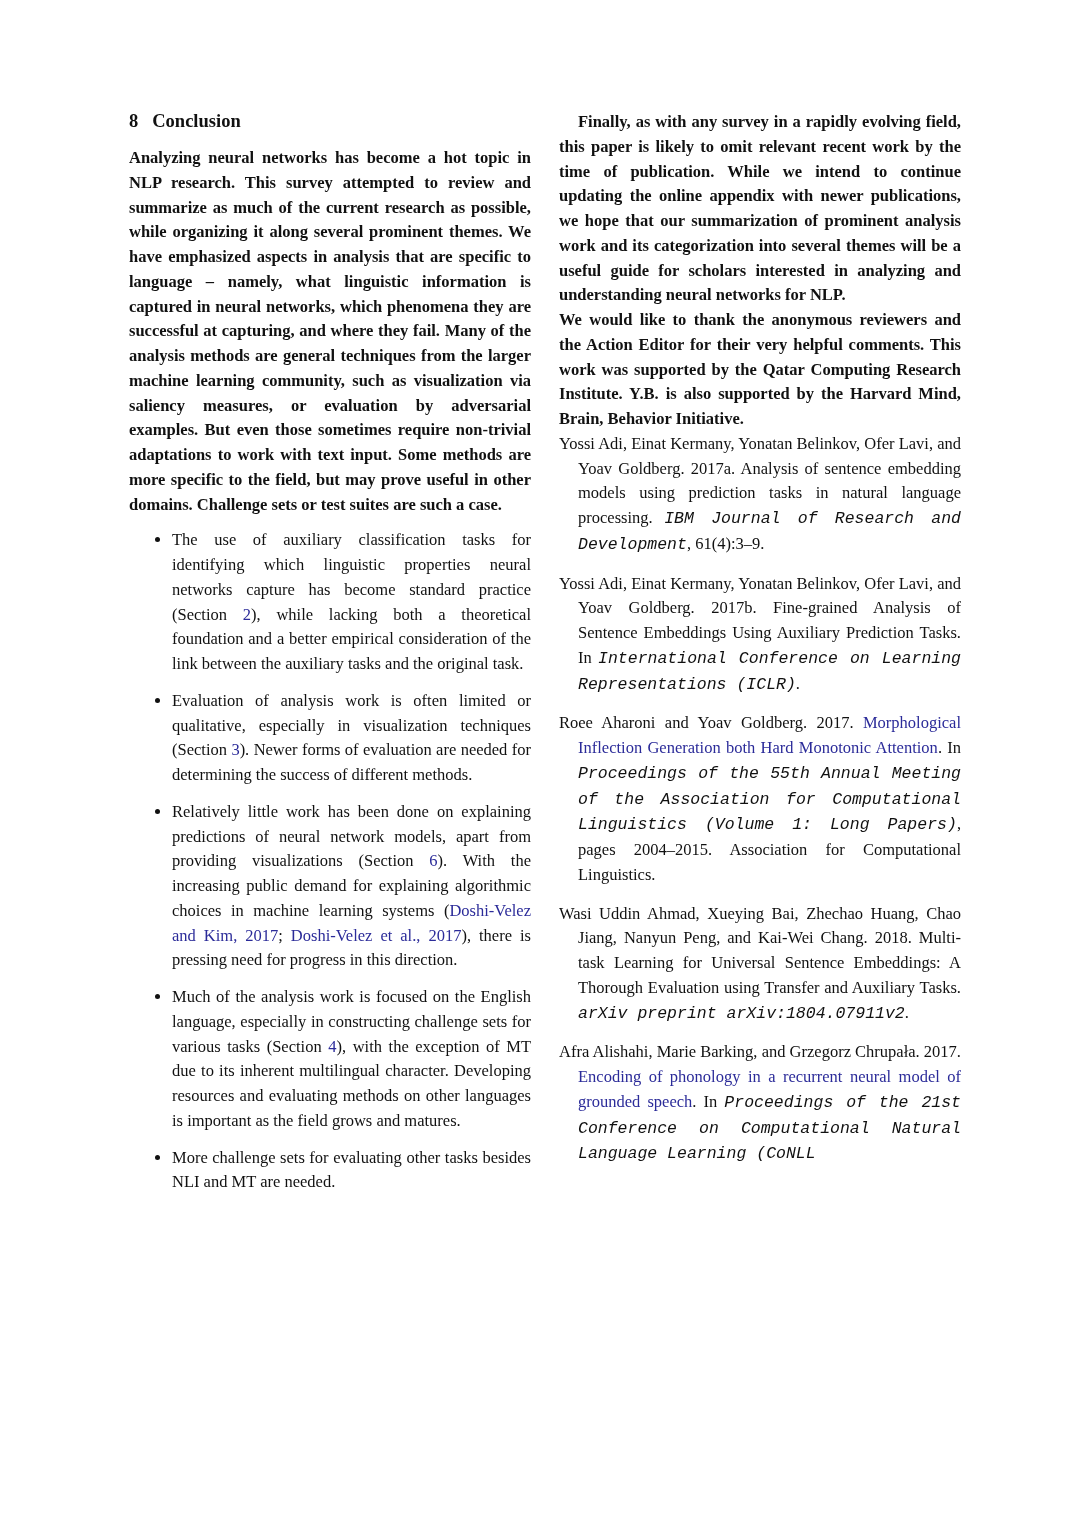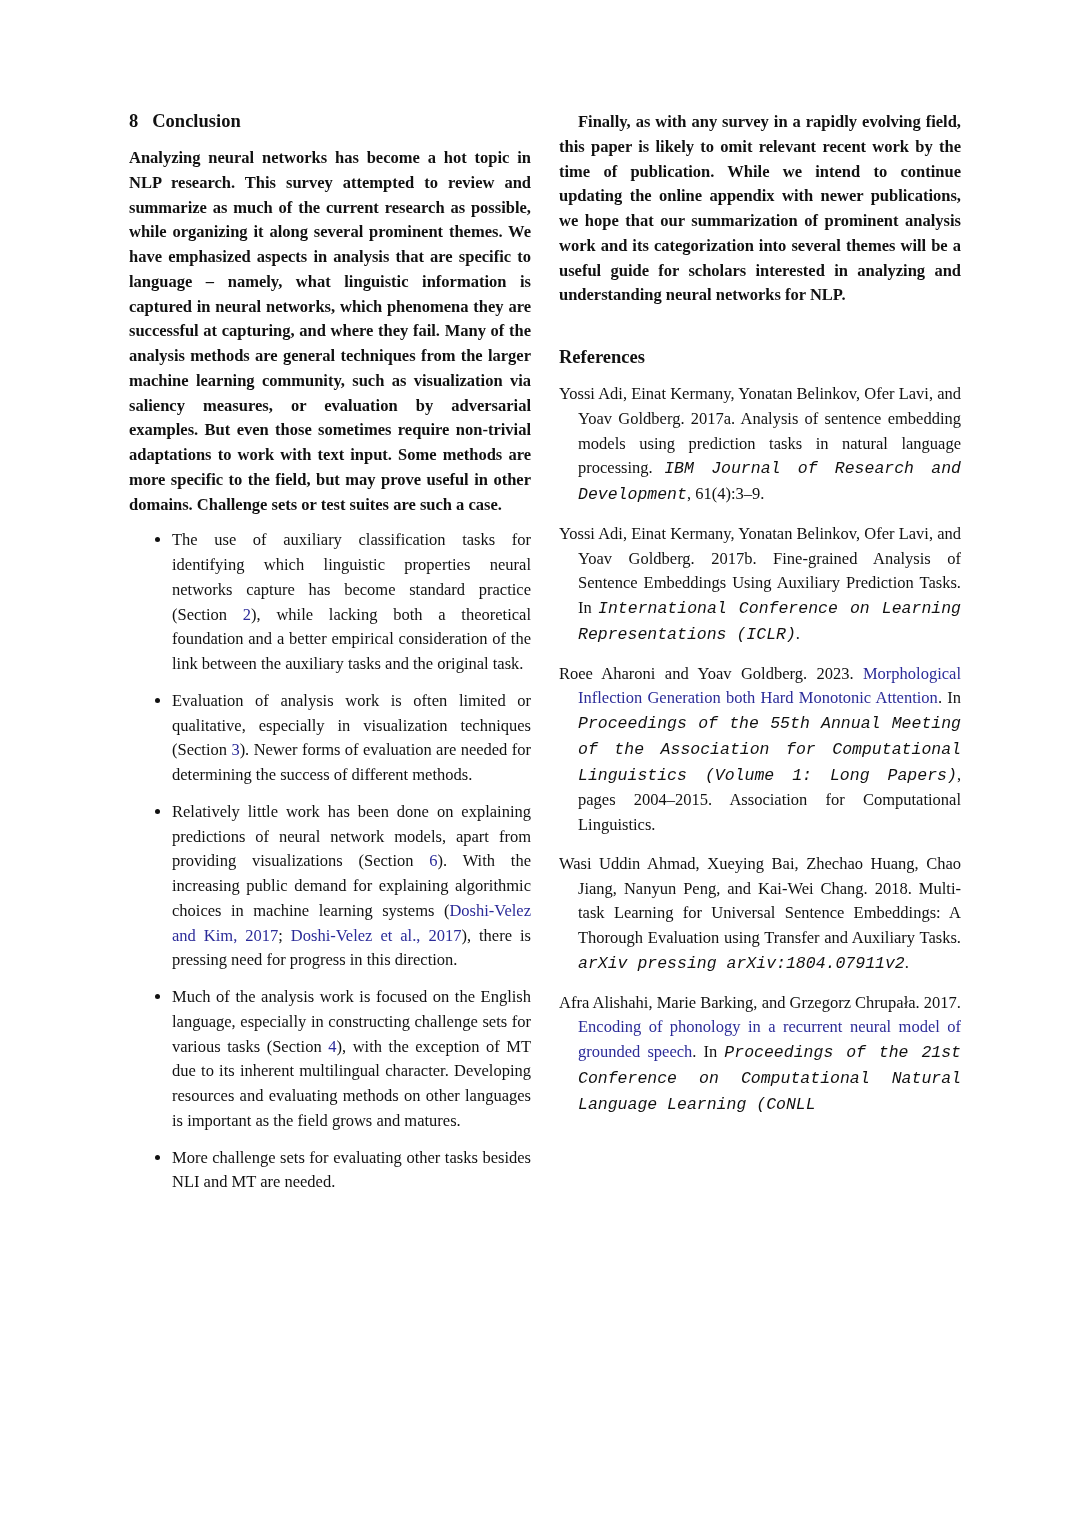--- a/index.html
+++ b/index.html
@@ -84,28 +84,28 @@
         <li><span>Evaluation of analysis work is often limited or qualitative, especially in visualization techniques (Section </span><a class="link">3</a><span>). Newer forms of evaluation are needed for determining the success of different methods.</span></li>
         <li><span>Relatively little work has been done on explaining predictions of neural network models, apart from providing visualizations (Section </span><a class="link">6</a><span>). With the increasing public demand for explaining algorithmic choices in machine learning systems (</span><a class="link">Doshi-Velez and Kim, 2017</a><span>; </span><a class="link">Doshi-Velez et al., 2017</a><span>), there is pressing need for progress in this direction.</span></li>
         <li><span>Much of the analysis work is focused on the English language, especially in constructing challenge sets for various tasks (Section </span><a class="link">4</a><span>), with the exception of MT due to its inherent multilingual character. Developing resources and evaluating methods on other languages is important as the field grows and matures.</span></li>
         <li><span>More challenge sets for evaluating other tasks besides NLI and MT are needed.</span></li>
       </ul>
     </div>
 
     <div class="col">
       <p class="para indent">Finally, as with any survey in a rapidly evolving field, this paper is likely to omit relevant recent work by the time of publication. While we intend to continue updating the online appendix with newer publications, we hope that our summarization of prominent analysis work and its categorization into several themes will be a useful guide for scholars interested in analyzing and understanding neural networks for NLP.</p>
 
+      <p class="para">We would like to thank the anonymous reviewers and the Action Editor for their very helpful comments. This work was supported by the Qatar Computing Research Institute. Y.B. is also supported by the Harvard Mind, Brain, Behavior Initiative.</p>
 
-      <h2 class="sec-heading refs-heading">References</h2>
 
       <div class="ref"><span>Yossi Adi, Einat Kermany, Yonatan Belinkov, Ofer Lavi, and Yoav Goldberg. 2017a. Analysis of sentence embedding models using prediction tasks in natural language processing. </span><span class="it">IBM Journal of Research and Development</span><span>, 61(4):3–9.</span></div>
 
       <div class="ref"><span>Yossi Adi, Einat Kermany, Yonatan Belinkov, Ofer Lavi, and Yoav Goldberg. 2017b. Fine-grained Analysis of Sentence Embeddings Using Auxiliary Prediction Tasks. In </span><span class="it">International Conference on Learning Representations (ICLR)</span><span>.</span></div>
 
-      <div class="ref"><span>Roee Aharoni and Yoav Goldberg. 2023. </span><a class="link">Morphological Inflection Generation both Hard Monotonic Attention</a><span>. In </span><span class="it">Proceedings of the 55th Annual Meeting of the Association for Computational Linguistics (Volume 1: Long Papers)</span><span>, pages 2004–2015. Association for Computational Linguistics.</span></div>
+      <div class="ref"><span>Roee Aharoni and Yoav Goldberg. 2017. </span><a class="link">Morphological Inflection Generation both Hard Monotonic Attention</a><span>. In </span><span class="it">Proceedings of the 55th Annual Meeting of the Association for Computational Linguistics (Volume 1: Long Papers)</span><span>, pages 2004–2015. Association for Computational Linguistics.</span></div>
 
-      <div class="ref"><span>Wasi Uddin Ahmad, Xueying Bai, Zhechao Huang, Chao Jiang, Nanyun Peng, and Kai-Wei Chang. 2018. Multi-task Learning for Universal Sentence Embeddings: A Thorough Evaluation using Transfer and Auxiliary Tasks. </span><span class="it">arXiv pressing arXiv:1804.07911v2</span><span>.</span></div>
+      <div class="ref"><span>Wasi Uddin Ahmad, Xueying Bai, Zhechao Huang, Chao Jiang, Nanyun Peng, and Kai-Wei Chang. 2018. Multi-task Learning for Universal Sentence Embeddings: A Thorough Evaluation using Transfer and Auxiliary Tasks. </span><span class="it">arXiv preprint arXiv:1804.07911v2</span><span>.</span></div>
 
       <div class="ref"><span>Afra Alishahi, Marie Barking, and Grzegorz Chrupała. 2017. </span><a class="link">Encoding of phonology in a recurrent neural model of grounded speech</a><span>. In </span><span class="it">Proceedings of the 21st Conference on Computational Natural Language Learning (CoNLL</span><span></span></div>
     </div>
 
   </div>
 </div>
 
 </body></html>

